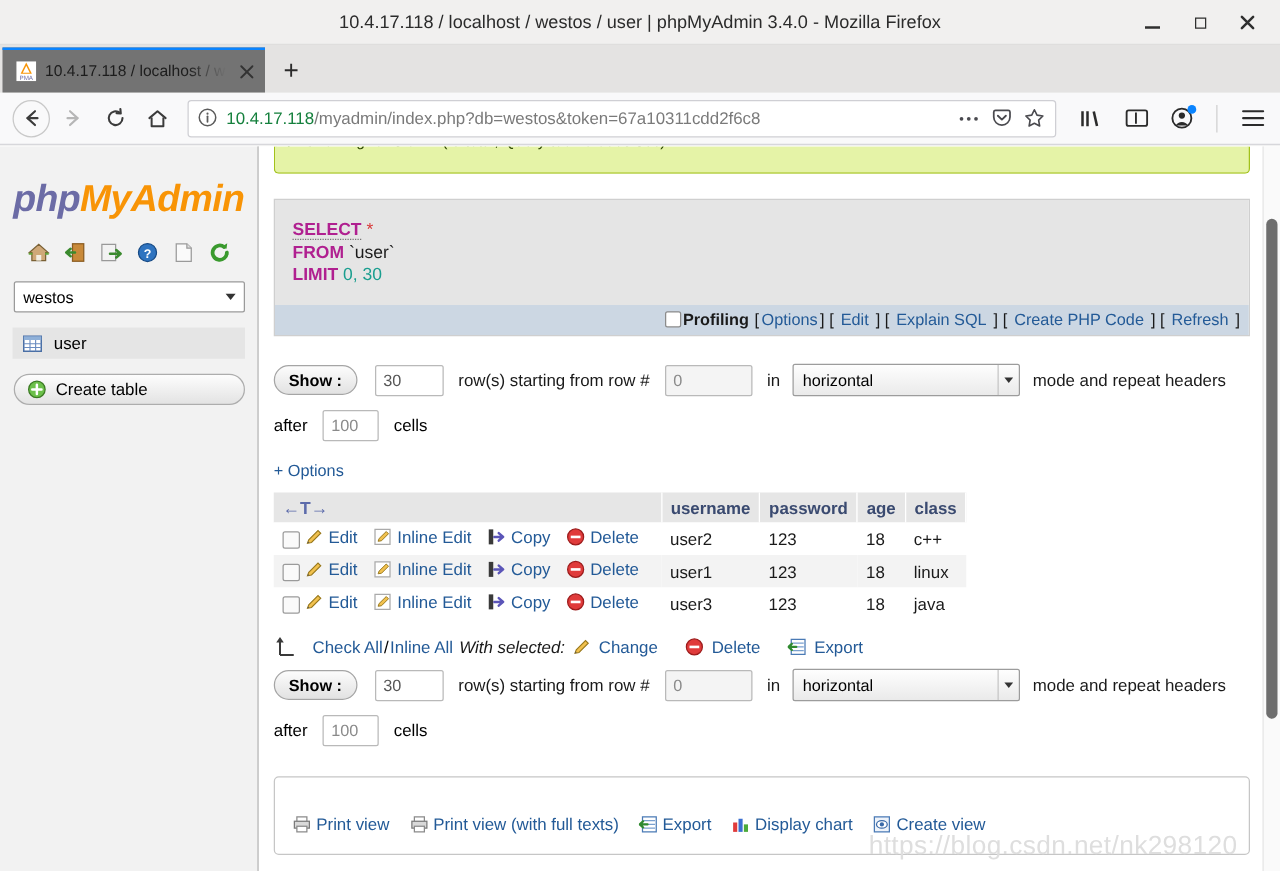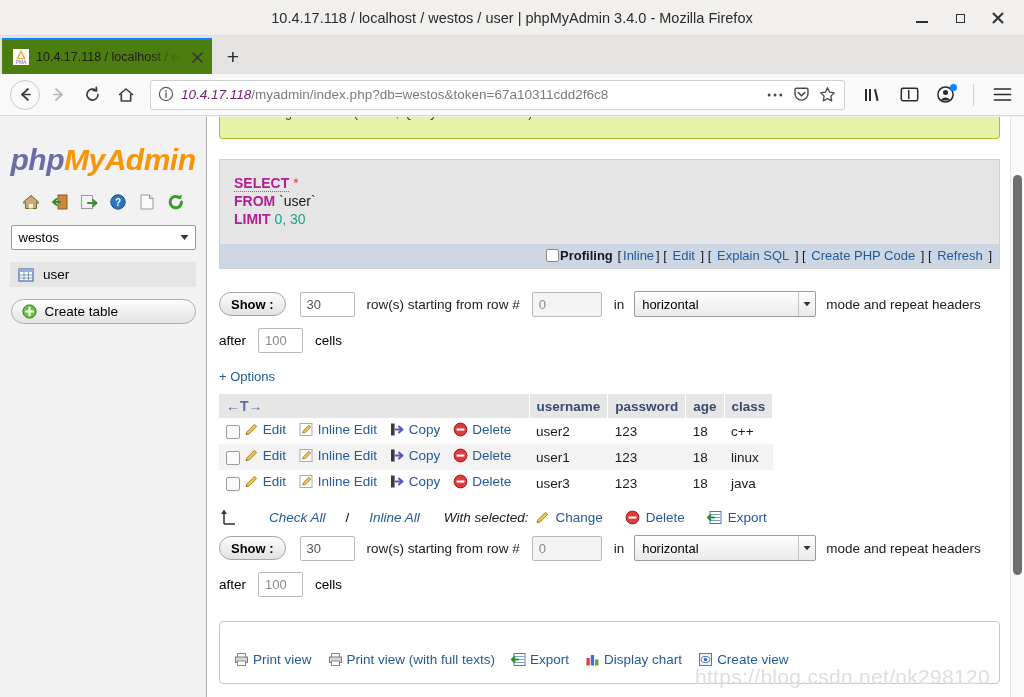--- a/index.html
+++ b/index.html
@@ -34,21 +34,21 @@
   .wb-min { align-items: flex-end; padding-bottom: 5px; }
   .wb-min i { display: block; width: 12px; height: 1.6px; background: #2f2f2f; }
   .wb-max i { display: block; width: 9px; height: 9px; border: 1.8px solid #2f2f2f; }
   .wb-close svg { display:block; }
 
   .tabbar {
     height: 38px; background: #e4e3e2; display: flex; align-items: flex-end;
     padding-left: 2px; position: relative;
   }
   .tab {
-    height: 36px; width: 210px; background: #4d7c0f;
+    height: 36px; width: 210px; background: #737373;
     border-top: 2px solid #0a84ff;
     display: flex; align-items: center; gap: 7px;
     padding: 0 6px 0 10px; position: relative;
   }
   .tab-fav {
     width: 17px; height: 17px; flex: 0 0 17px;
     display: flex; align-items: center; justify-content: center;
   }
   .tab-title {
     font-size: 12.5px; color: #1c1c1c; white-space: nowrap;
@@ -80,21 +80,21 @@
     display: flex; align-items: center; padding: 0 7px; gap: 6px;
     min-width: 0;
   }
   .url-info { width: 17px; height: 17px; flex: 0 0 17px; }
   .url-text {
     flex: 1; font-size: 13.5px; color: #7a7a7a; white-space: nowrap;
     overflow: hidden; min-width: 0;
     -webkit-mask-image: linear-gradient(to right, #000 94%, transparent 100%);
     mask-image: linear-gradient(to right, #000 94%, transparent 100%);
   }
-  .url-text b { color: #701a75; font-weight: 400; font-style: italic; }
+  .url-text b { color: #15803d; font-weight: 400; }
   .url-icn { width: 20px; flex: 0 0 20px; display:flex; align-items:center; justify-content:center; color:#4a4a4f; }
   .tb-icons { display: flex; align-items: center; gap: 12px; padding-left: 6px; }
   .tb-icon { width: 24px; height: 24px; display: flex; align-items: center;
              justify-content: center; color: #2b2b2b; position: relative; }
   .tb-sep { width: 1px; height: 22px; background: #d0d0d0; margin: 0 4px; }
   .acct-badge {
     position: absolute; top: 1px; right: 0px; width: 7px; height: 7px;
     border-radius: 50%; background: #0a84ff;
   }
 
@@ -247,21 +247,21 @@
     width: 14px; height: 14px; border: 1px solid #9b9b9b; background: #fafafa;
     border-radius: 2px; display: inline-block; vertical-align: -2px;
   }
   .act { color: #235a97; display: inline-flex; align-items: center; gap: 4px; margin-right: 9px; }
   .ico16 { width: 15px; height: 15px; display: inline-block; vertical-align: -3px; }
   .navarrows { color: #5c6bab; font-size: 14px; letter-spacing: 0px; font-weight: bold; }
 
   
   .withsel { display: flex; align-items: center; gap: 0; margin-top: 12px; font-size: 13.5px; }
   .arrow-up-l { width: 22px; height: 18px; margin-right: 8px; }
-  .withsel .lk { margin: 0 20px; font-style: italic; }
+  .withsel .lk { margin: 0 1px; }
   .withsel .ital { font-style: italic; color: #1a1a1a; margin: 0 6px 0 4px; }
   .selact { color: #235a97; display: inline-flex; align-items: center; gap: 6px; margin-right: 22px; }
 
   
   .qro-wrap { margin-top: 24px; position: relative; }
   .qro-legend {
     position: absolute; left: 22px; top: -13px; background: #fff;
     border: 1px solid #c6c6c6; border-radius: 2px; padding: 5px 12px;
     font-size: 13.5px; font-weight: bold; color: #1a1a1a; z-index: 2;
     box-shadow: 1px 1px 2px rgba(0,0,0,0.07);
@@ -496,21 +496,21 @@
       <div class="sql-box">
         <div class="sql-body">
           <div><span class="kw sel-underline">SELECT</span> <span class="ast">*</span></div>
           <div><span class="kw">FROM</span> <span class="tbname">`user`</span></div>
           <div><span class="kw">LIMIT</span> <span class="num">0</span><span class="num">,</span> <span class="num">30</span></div>
         </div>
         <div class="sql-foot">
           <span class="prof-check"></span>
           <b>Profiling</b>
           <span>&nbsp;[</span>
-            <span class="lk">Inline</span>
+            <span class="lk">Options</span>
             <span>]&nbsp;[&nbsp;</span>
             <span class="lk">Edit</span>
             <span>&nbsp;]&nbsp;[&nbsp;</span>
             <span class="lk">Explain SQL</span>
             <span>&nbsp;]&nbsp;[&nbsp;</span>
             <span class="lk">Create PHP Code</span>
             <span>&nbsp;]&nbsp;[&nbsp;</span>
             <span class="lk">Refresh</span>
             <span>&nbsp;]</span>
         </div>

